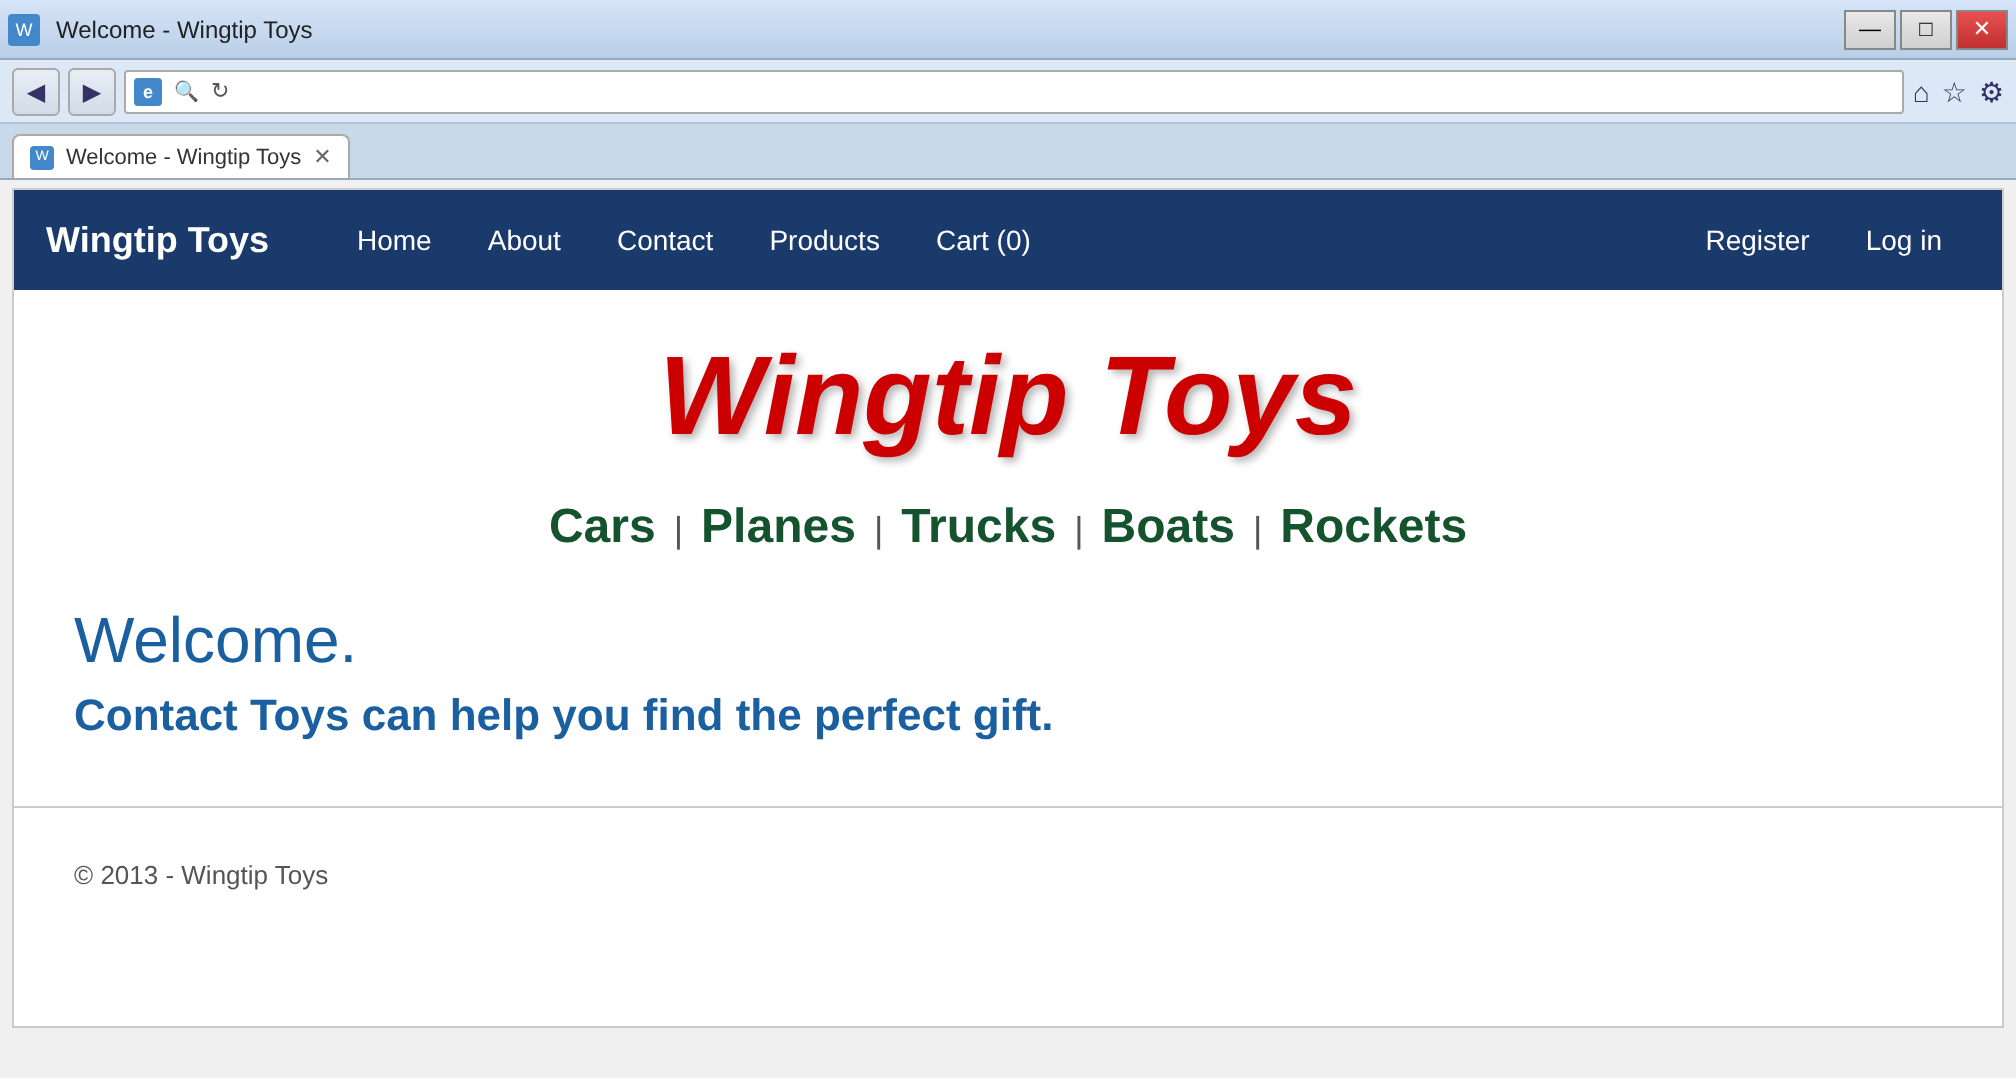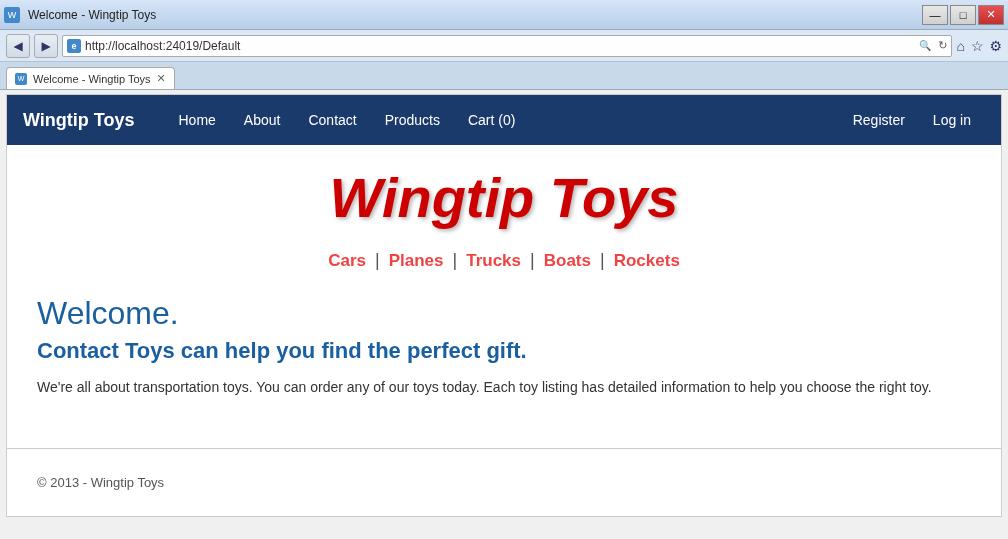--- a/index.html
+++ b/index.html
@@ -227,24 +227,24 @@
       font-weight: bold;
       font-style: italic;
     }
 
     .category-links {
       text-align: center;
       margin-bottom: 24px;
       font-size: 18px;
     }
     .category-link {
-      color: #ef4444;
+      color: #14532d;
       text-decoration: none;
       font-weight: bold;
-      font-size: 17px;
+      font-size: 24px;
       cursor: pointer;
     }
     .category-separator {
       color: #555;
       margin: 0 4px;
       font-size: 18px;
     }
 
     .welcome-heading {
       font-size: 32px;
@@ -286,21 +286,20 @@
       <button class="tb-btn">□</button>
       <button class="tb-btn close">✕</button>
     </div>
   </div>
 
   <div class="browser-toolbar">
     <button class="nav-btn">◀</button>
     <button class="nav-btn">▶</button>
     <div class="address-bar-container">
       <div class="address-icon">e</div>
-      <input class="address-input" type="text" value="http://localhost:24019/Default" style="">
       <span class="address-search-btn">🔍</span>
       <span class="refresh-btn">↻</span>
     </div>
     <div class="browser-toolbar-right">
       <span class="toolbar-icon">⌂</span>
       <span class="toolbar-icon">☆</span>
       <span class="toolbar-icon">⚙</span>
     </div>
   </div>
 
@@ -344,21 +343,20 @@
         <span class="category-separator"> |</span>
         <a class="category-link"> Boats</a>
         <span class="category-separator"> |</span>
         <a class="category-link"> Rockets</a>
       </div>
 
       <h1 class="welcome-heading">Welcome.</h1>
 
       <h2 class="welcome-subheading">Contact Toys can help you find the perfect gift.</h2>
 
-      <p class="welcome-body">We're all about transportation toys. You can order any of our toys today. Each toy listing has detailed information to help you choose the right toy.</p>
 
     </div>
 
     <div class="site-footer">
       <span>© 2013 - Wingtip Toys</span>
     </div>
 
   </div>
 </div>
 

